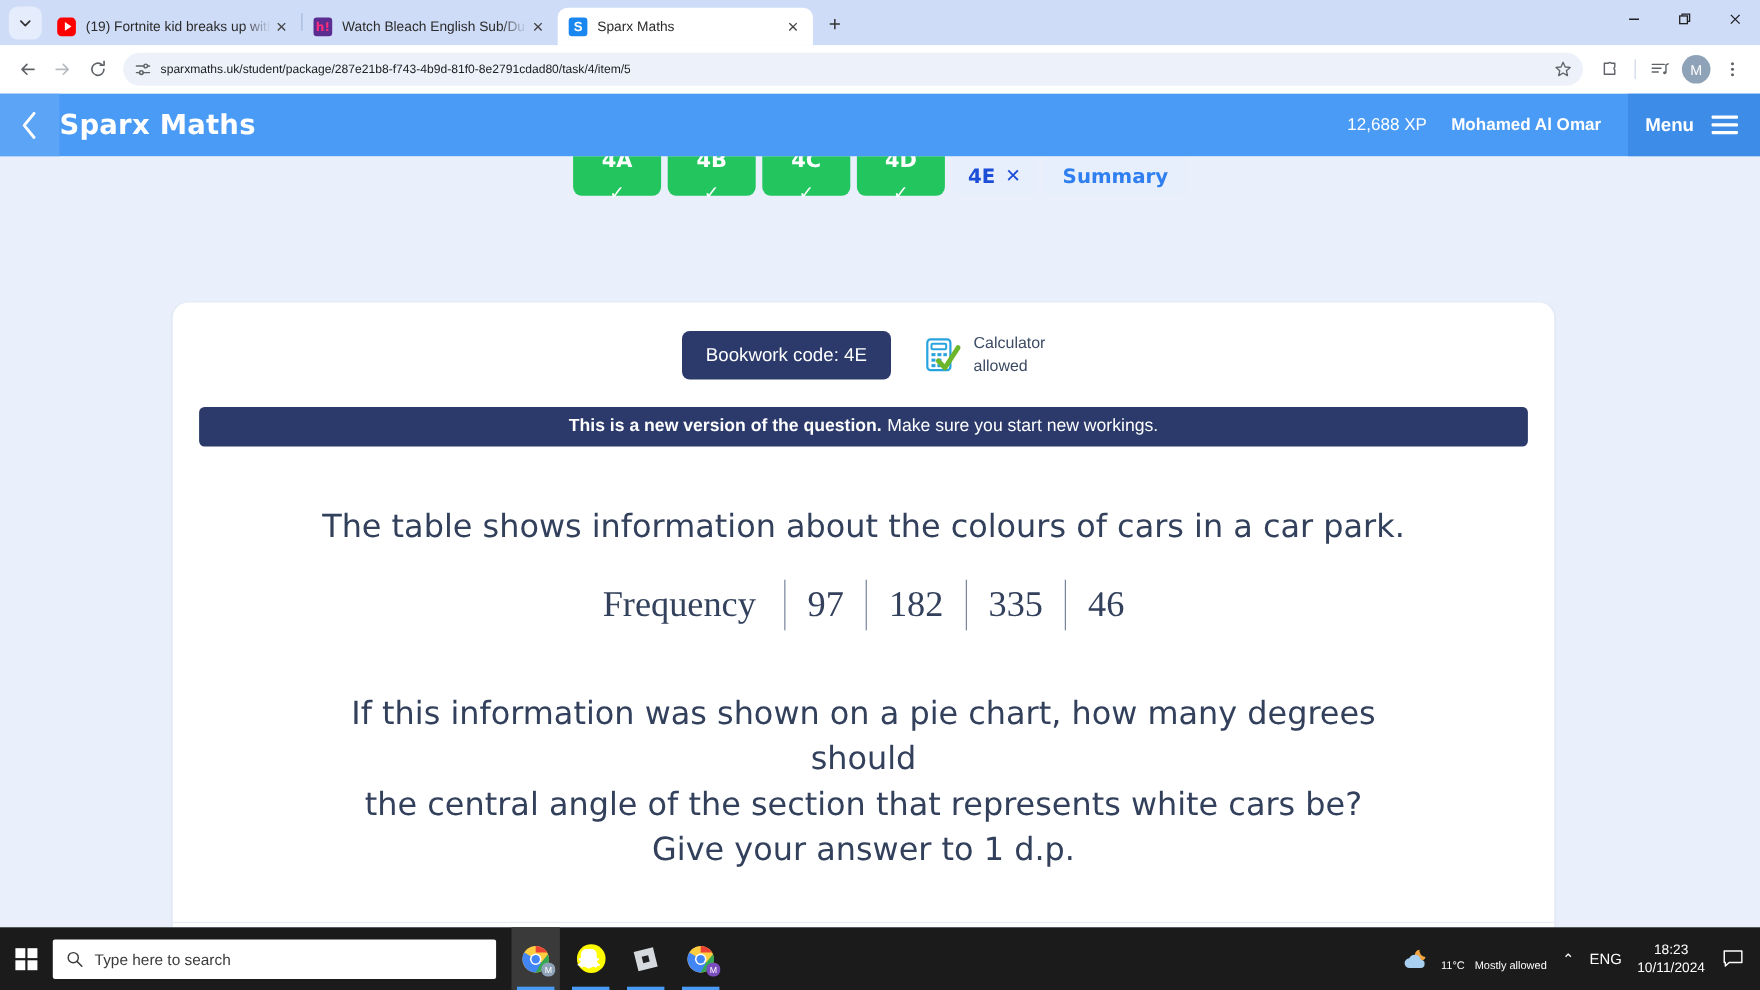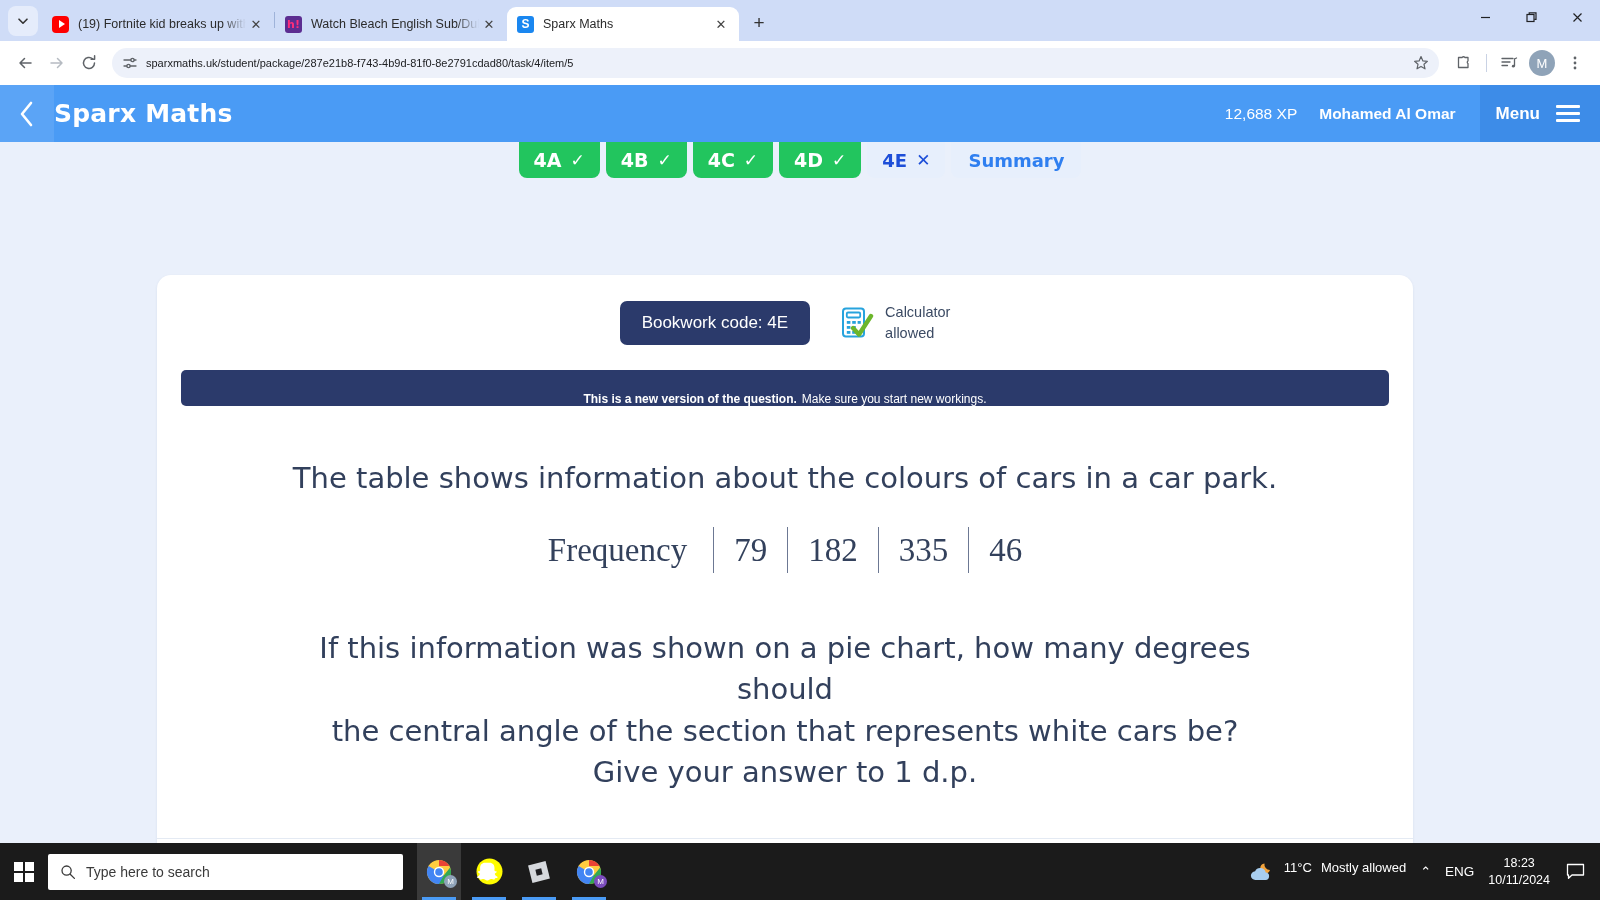--- a/index.html
+++ b/index.html
@@ -91,41 +91,41 @@
   .burger { display: flex; flex-direction: column; gap: 4px; }
   .burger i { display: block; width: 24px; height: 3px; background: #fff; border-radius: 1px; }
 
   .tabs-row {
     position: absolute; top: 57px; left: 0; width: 1600px; height: 36px;
     display: flex; align-items: flex-start; justify-content: center; gap: 6px; z-index: 2;
   }
   .ttab { height: 36px; border-radius: 0 0 8px 8px; display: flex; align-items: center;
           justify-content: center; gap: 9px; padding: 0 15px; font-size: 19px; font-weight: bold;
           font-family: "DejaVu Sans", sans-serif; }
-  .ttab.done { background: #22c55e; color: #ffffff; min-width: 80px; }
+  .ttab.done { background: #22c55e; color: #ffffff; min-width: 80px; flex-direction: column; }
   .ttab.current { background: #e7effc; color: #1d4ed8; min-width: 74px; font-size: 18px; }
   .ttab.summary { background: #e7effc; color: #2f7ff0; padding: 0 17px; font-size: 18px; }
   .tick { font-size: 17px; font-weight: normal; }
 
   .card {
     position: absolute; left: 157px; top: 190px; width: 1256px; height: 637px;
     background: #fff; border-radius: 14px; box-shadow: 0 1px 3px rgba(30,50,90,.08);
   }
 
   .code-row { display: flex; align-items: center; justify-content: center; gap: 28px;
               margin-top: 26px; }
   .code-pill { background: #2b3a6b; color: #fff; border-radius: 7px; padding: 12px 22px;
                font-size: 17px; }
   .calc-wrap { display: flex; align-items: center; gap: 11px; }
   .calc-text { font-size: 14.5px; color: #3b4a63; line-height: 1.45; }
 
   .banner {
     margin: 25px 24px 0 24px; background: #2b3a6b; color: #fff; border-radius: 5px;
-    height: 36px; display: flex; align-items: flex-end; justify-content: center;
-    font-size: 12px;
+    height: 36px; display: flex; align-items: center; justify-content: center;
+    font-size: 16px;
   }
   .banner b { font-weight: bold; margin-right: 5px; }
 
   .qtext {
     color: #32405c; text-align: center; font-family: "DejaVu Sans", sans-serif;
   }
   .q1 { font-size: 29px; margin-top: 55px; }
   .q2 { font-size: 29px; margin-top: 55px; line-height: 1.43; padding: 0 110px; }
 
   .tbl { margin: 32px auto 0 auto; border-collapse: collapse;
@@ -139,32 +139,32 @@
 
   .card-foot {
     position: absolute; left: 0; bottom: 0; width: 1256px; height: 74px;
     border-top: 1px solid #e4eaf3; display: flex; align-items: center; padding: 0 18px;
   }
 
   
   .taskbar { width: 1600px; height: 57px; background: #1b1b1b; display: flex;
              align-items: center; position: relative; }
   .start { width: 48px; height: 57px; display: flex; align-items: center; justify-content: center; }
-  .searchbox { width: 355px; height: 36px; background: #ffffff; border-radius: 2px;
+  .searchbox { width: 403px; height: 36px; background: #ffffff; border-radius: 2px;
                display: flex; align-items: center; gap: 10px; padding: 0 12px; }
   .searchbox span { font-size: 14px; color: #3a3a3a; }
   .tbicons { display: flex; align-items: center; height: 57px; margin-left: 14px; gap: 6px; }
   .tbicon { width: 44px; height: 57px; display: flex; align-items: center;
             justify-content: center; position: relative; }
   .tbicon.open::after { content: ""; position: absolute; bottom: 0; left: 5px; right: 5px;
                         height: 3px; background: #4a9bf5; }
   .tbicon.focused { background: #3a3a3a; }
   .tray { margin-left: auto; display: flex; align-items: center; gap: 14px;
           padding-right: 14px; color: #fff; }
-  .weather { display: flex; align-items: flex-start; gap: 9px; font-size: 13px; }
+  .weather { display: flex; align-items: flex-end; gap: 9px; font-size: 10px; }
   .clock { font-size: 12.5px; line-height: 1.35; text-align: center; }
   .tray-chev { font-size: 13px; }
   .lang { font-size: 13.5px; }
   .notif { width: 22px; height: 22px; display: flex; align-items: center; justify-content: center; }
 </style>
 </head>
 <body>
 
 <div class="browser">
 
@@ -349,21 +349,21 @@
         <b>This is a new version of the question.</b>
         <span>Make sure you start new workings.</span>
       </div>
 
       <div class="qtext q1">The table shows information about the colours of cars in a car park.</div>
 
       <table class="tbl">
         <tbody>
         <tr class="body">
           <td class="lbl">Frequency</td>
-          <td>79</td>
+          <td>97</td>
           <td>182</td>
           <td>335</td>
           <td>46</td>
         </tr>
       </tbody>
         </table>
 
       <div class="qtext q2">
         <div>If this information was shown on a pie chart, how many degrees should</div>
         <div>the central angle of the section that represents white cars be?</div>

